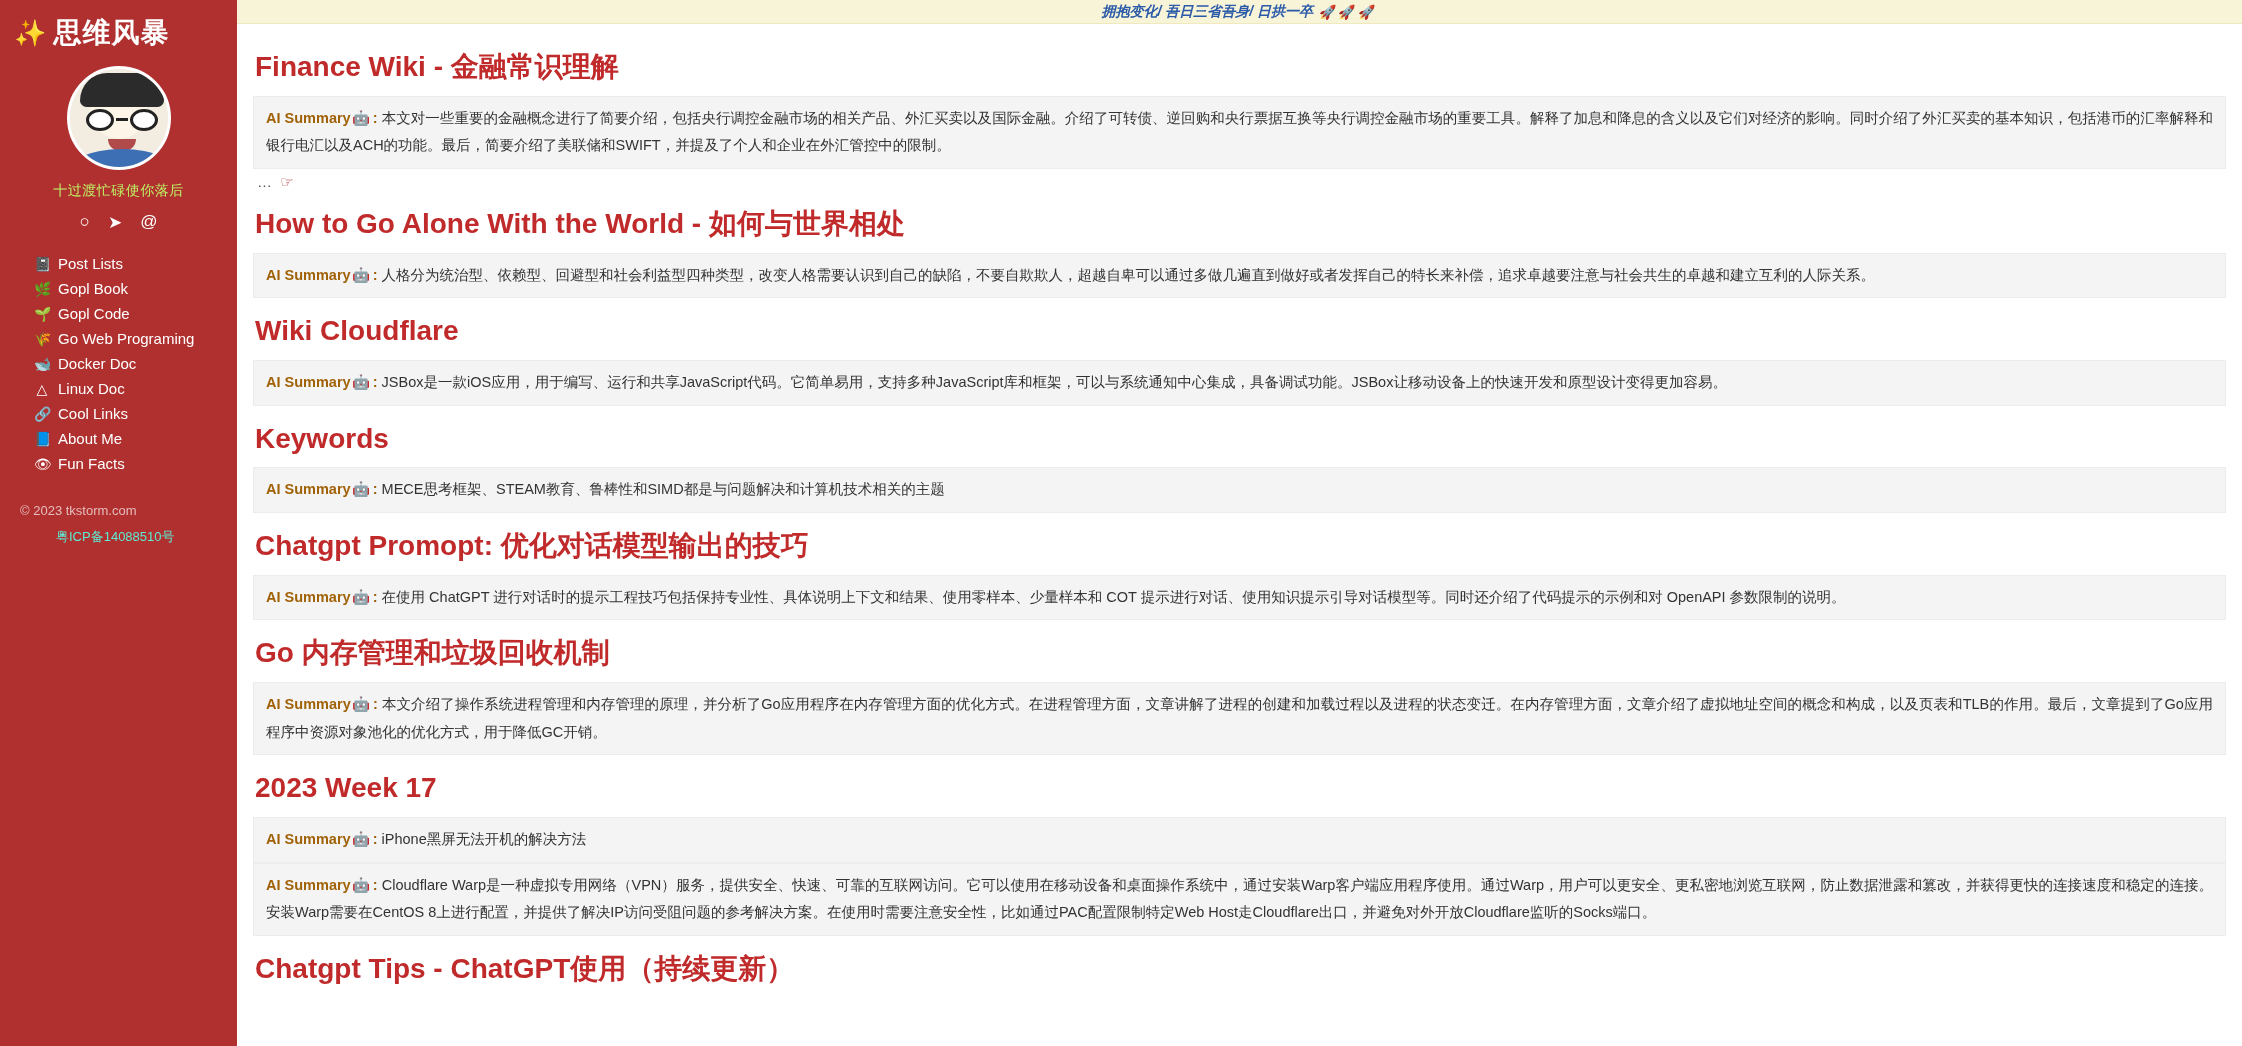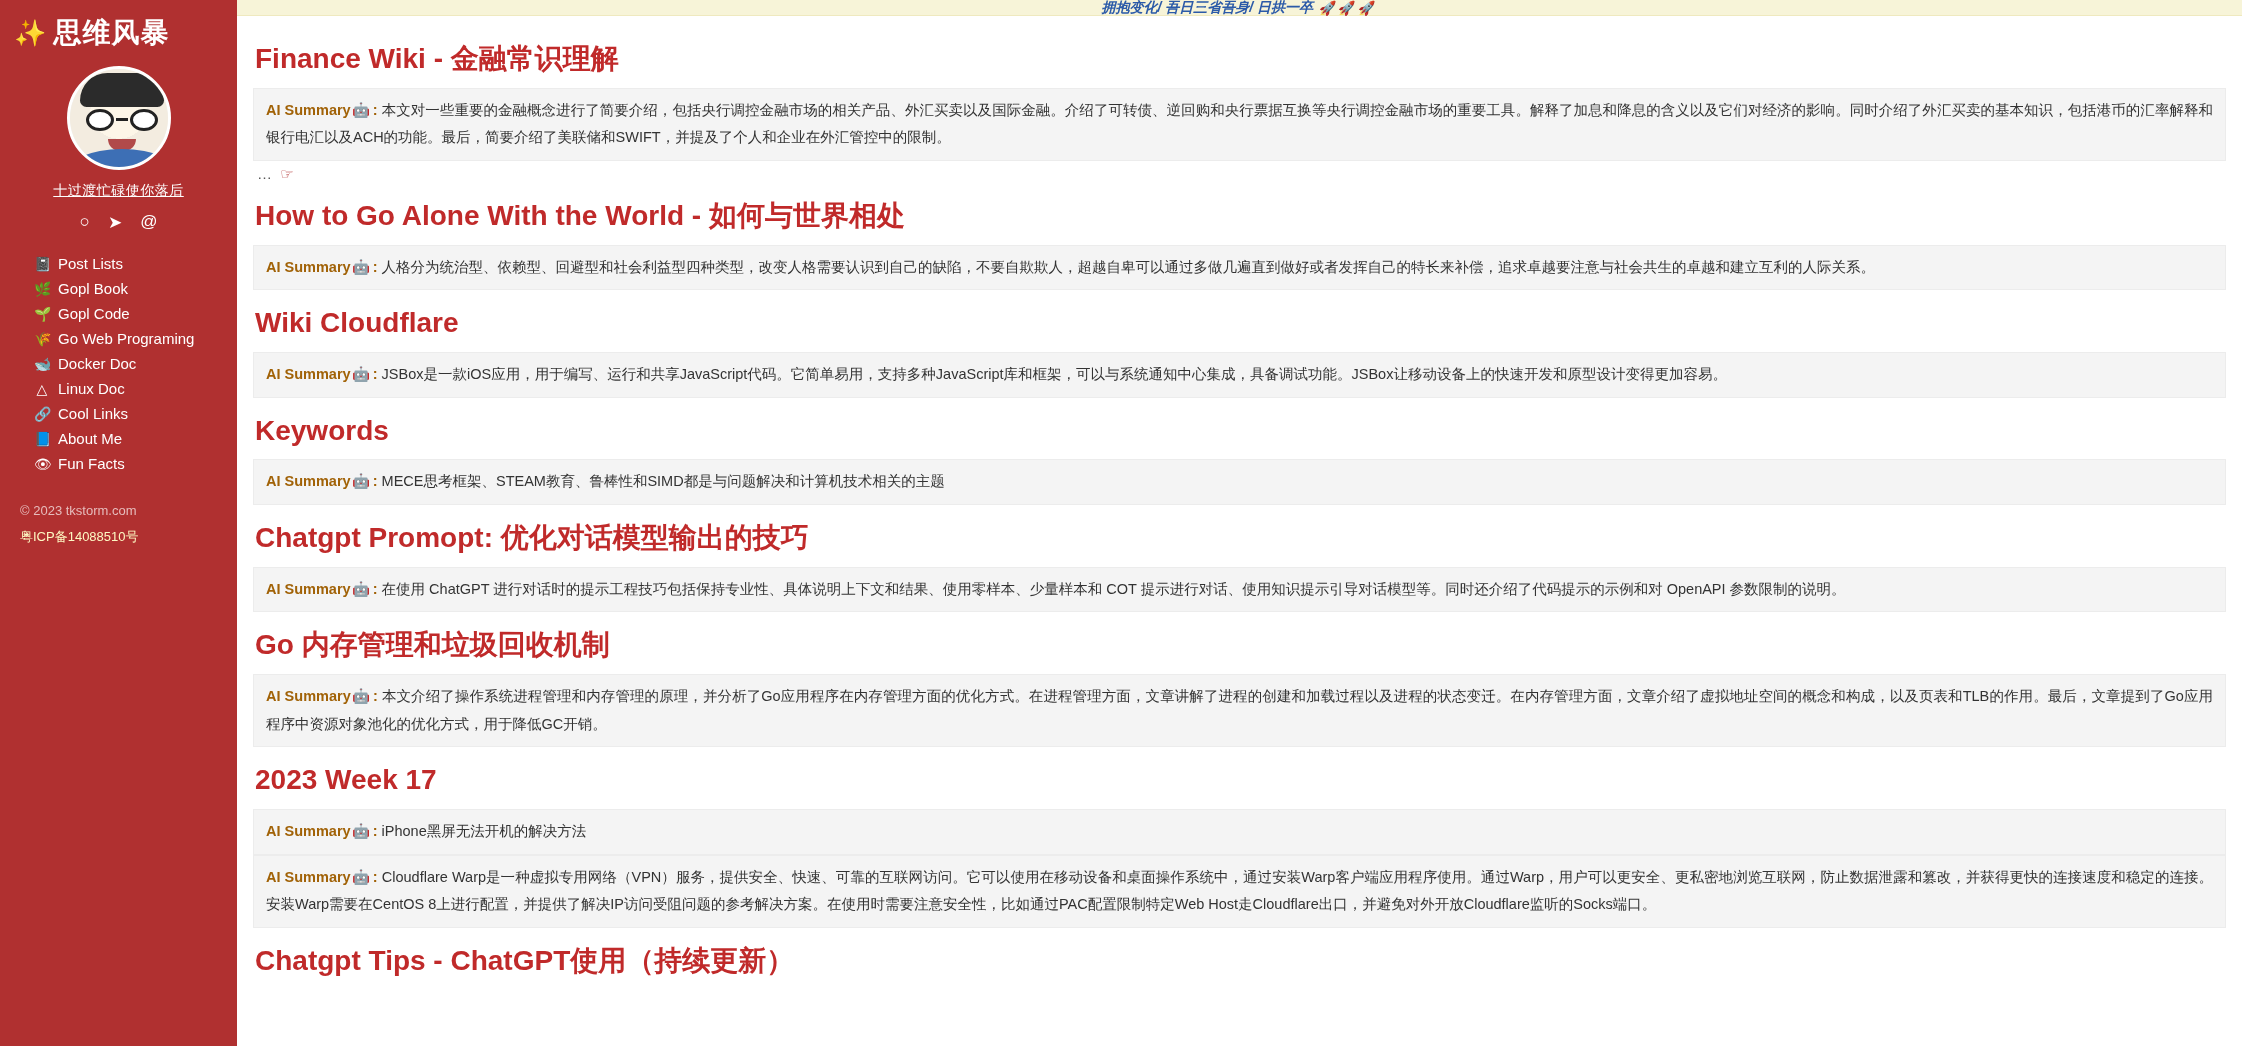--- a/index.html
+++ b/index.html
@@ -76,24 +76,23 @@
     position: absolute; left: 38px; top: 70px; width: 28px; height: 12px;
     background: #b14a4a; border-radius: 0 0 16px 16px;
   }
   .shirt {
     position: absolute; left: -6px; bottom: -8px; width: 116px; height: 26px;
     background: #3d6fb5; border-radius: 50% 50% 0 0 / 100% 100% 0 0;
   }
   .tagline {
     text-align: center;
     font-size: 14px;
-    color: #ffffff;
+    color: #bef264;
     margin-top: 12px;
     letter-spacing: .5px;
-    text-decoration: underline;
   }
   .social {
     display: flex;
     justify-content: center;
     gap: 18px;
     margin-top: 12px;
     font-size: 17px;
   }
   .social span { color: #ffffff; cursor: pointer; }
   .nav {
@@ -111,33 +110,33 @@
     white-space: nowrap;
   }
   .nav-item .ico { width: 16px; display: inline-block; text-align: center; font-size: 14px; }
   .copyright {
     margin-top: 22px;
     padding-left: 20px;
     font-size: 13px;
     color: #e6bcbc;
     line-height: 2;
   }
-  .copyright .icp { color: #fef9c3; font-size: 13px; }
+  .copyright .icp { color: #5eead4; font-size: 13px; margin-left: 36px; }
 
   
   .main {
     flex: 1;
     background: #ffffff;
     overflow: hidden;
     position: relative;
   }
   .notice {
     background: #f7f4d8;
     border-bottom: 1px solid #efe9bf;
-    height: 16px;
+    height: 24px;
     display: flex;
     align-items: center;
     justify-content: center;
     font-size: 14px;
   }
   .notice a {
     color: #2b5aa8;
     text-decoration: none;
     font-style: italic;
     font-weight: bold;

